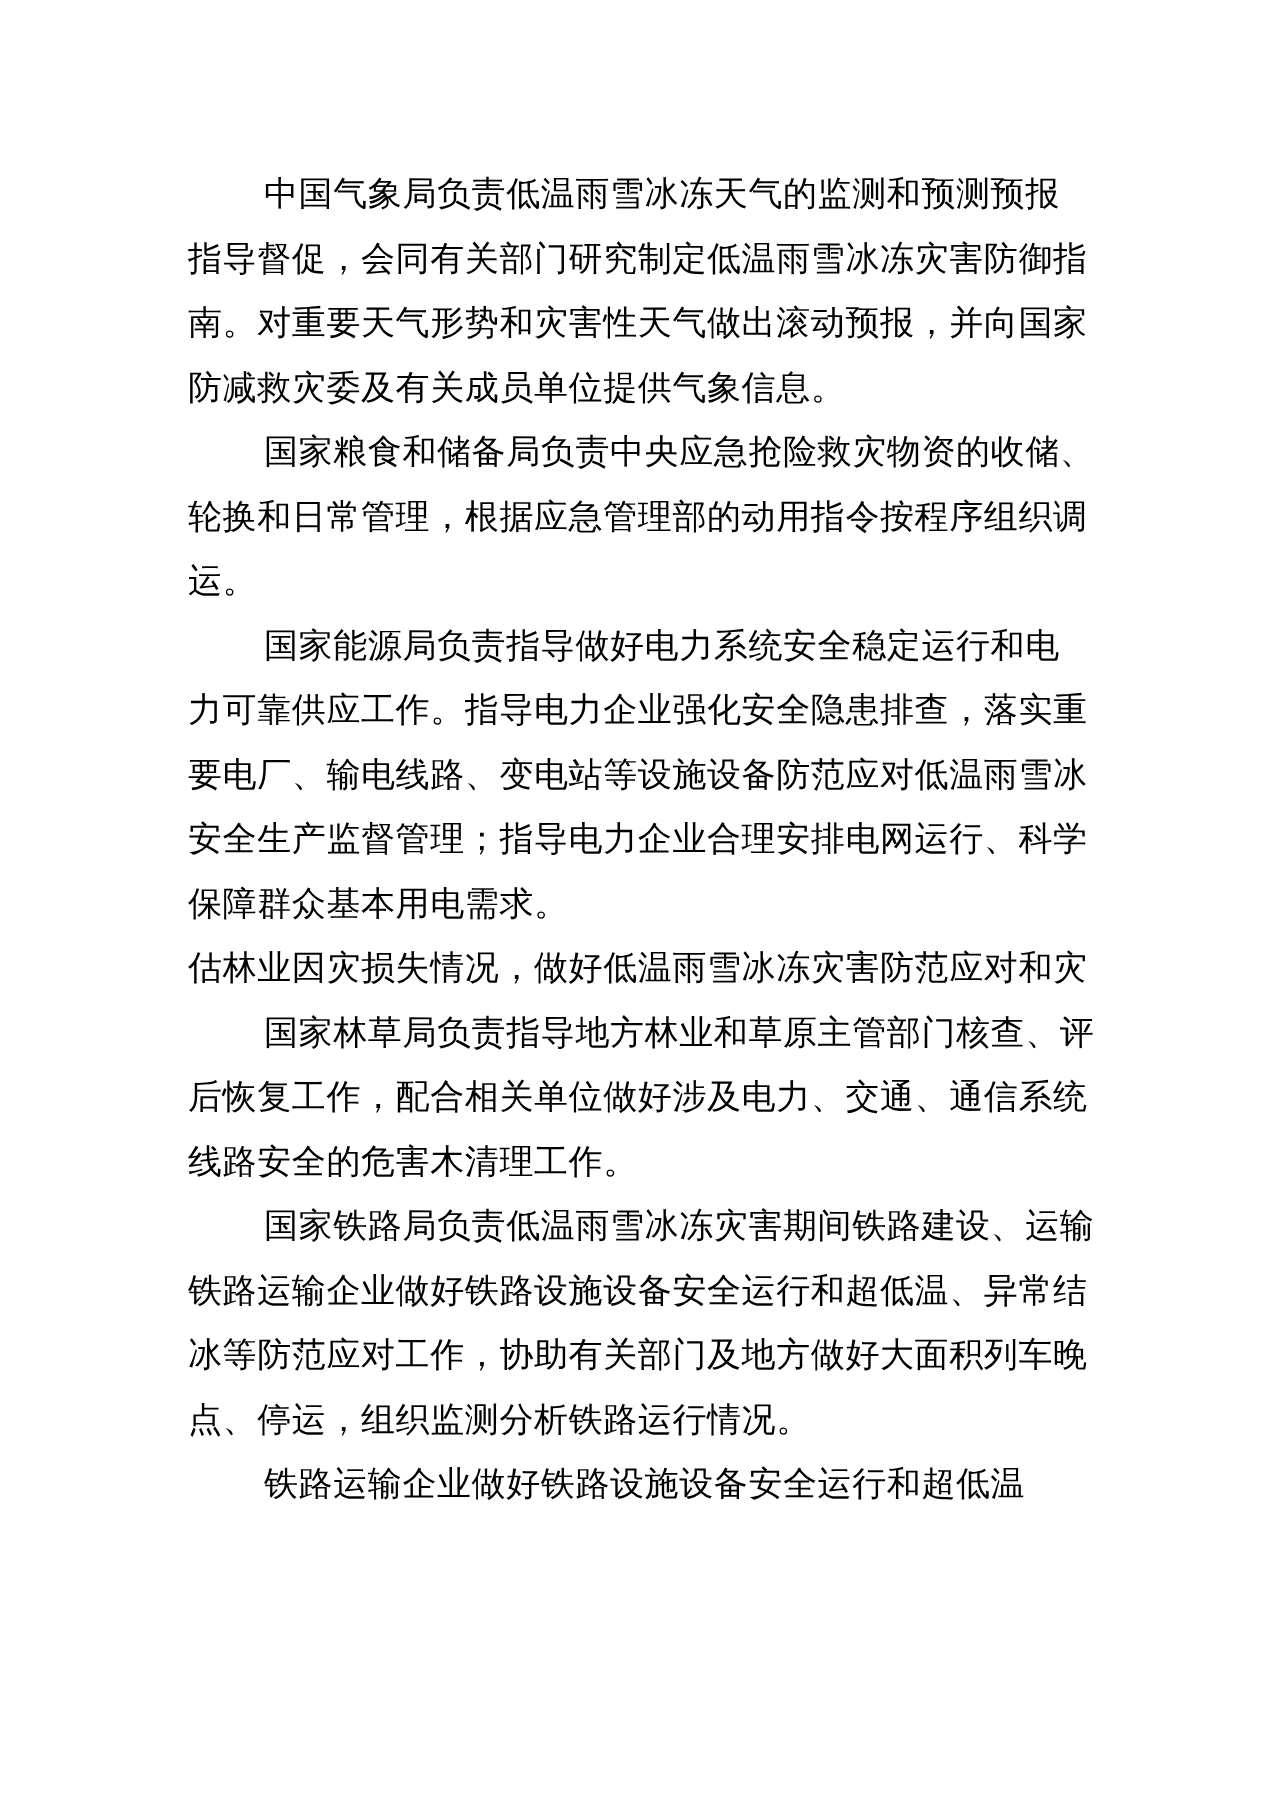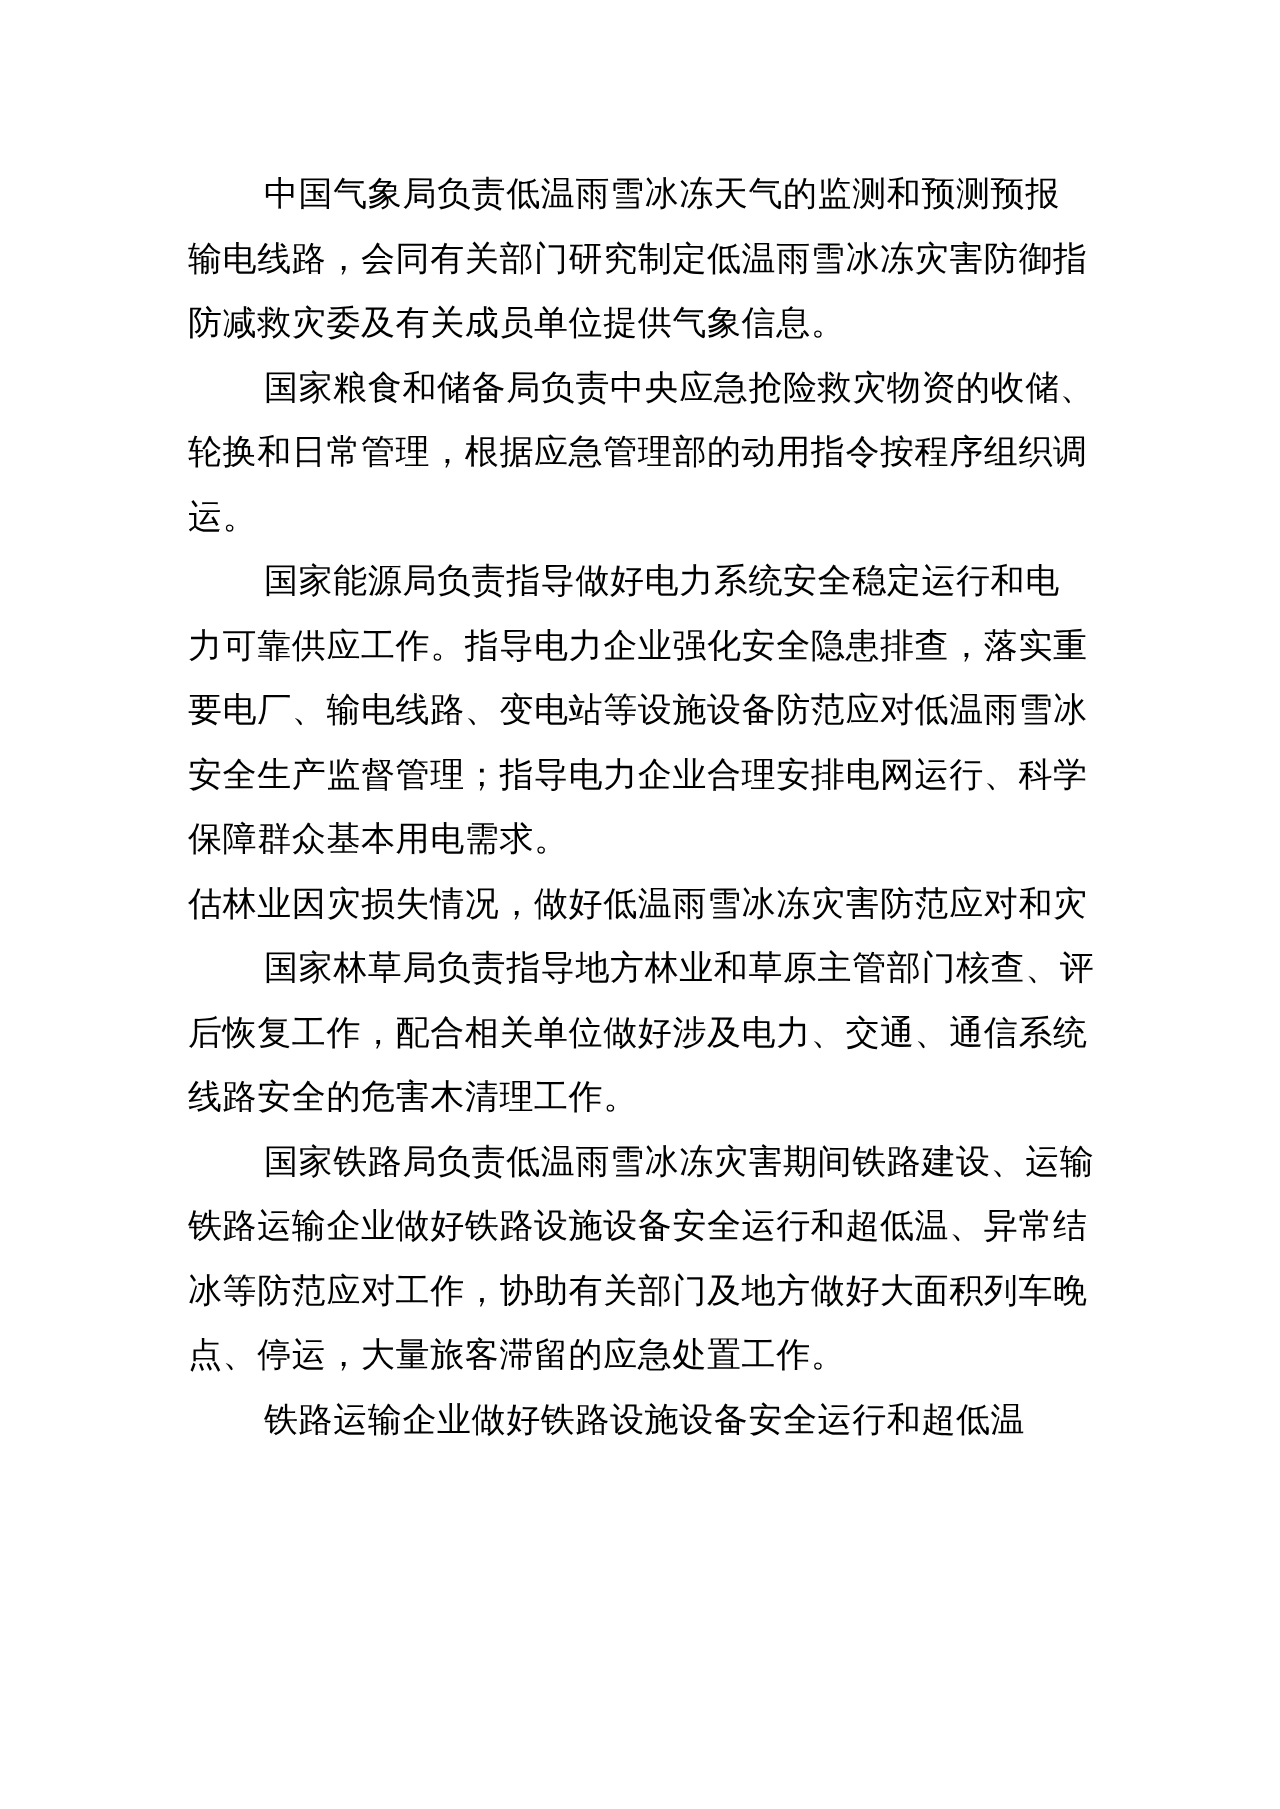--- a/index.html
+++ b/index.html
@@ -52,36 +52,37 @@
     color: #000000;
   }
 </style>
 </head>
 <body>
 
 <div class="page">
 
   <div class="text-block">
     <div class="line indent">中国气象局负责低温雨雪冰冻天气的监测和预测预报</div>
-    <div class="line">输电线路，会同有关部门研究制定低温雨雪冰冻灾害防御指</div>
+    <div class="line">指导督促，会同有关部门研究制定低温雨雪冰冻灾害防御指</div>
+    <div class="line">南。对重要天气形势和灾害性天气做出滚动预报，并向国家</div>
     <div class="line">防减救灾委及有关成员单位提供气象信息。</div>
     <div class="line indent">国家粮食和储备局负责中央应急抢险救灾物资的收储、</div>
     <div class="line">轮换和日常管理，根据应急管理部的动用指令按程序组织调</div>
     <div class="line">运。</div>
     <div class="line indent">国家能源局负责指导做好电力系统安全稳定运行和电</div>
     <div class="line">力可靠供应工作。指导电力企业强化安全隐患排查，落实重</div>
     <div class="line">要电厂、输电线路、变电站等设施设备防范应对低温雨雪冰</div>
     <div class="line">安全生产监督管理；指导电力企业合理安排电网运行、科学</div>
     <div class="line">保障群众基本用电需求。</div>
     <div class="line">估林业因灾损失情况，做好低温雨雪冰冻灾害防范应对和灾</div>
     <div class="line indent">国家林草局负责指导地方林业和草原主管部门核查、评</div>
     <div class="line">后恢复工作，配合相关单位做好涉及电力、交通、通信系统</div>
     <div class="line">线路安全的危害木清理工作。</div>
     <div class="line indent">国家铁路局负责低温雨雪冰冻灾害期间铁路建设、运输</div>
     <div class="line">铁路运输企业做好铁路设施设备安全运行和超低温、异常结</div>
     <div class="line">冰等防范应对工作，协助有关部门及地方做好大面积列车晚</div>
-    <div class="line">点、停运，大量旅客滞留的应急处置工作。</div>
+    <div class="line">点、停运，组织监测分析铁路运行情况。</div>
     <div class="line indent">铁路运输企业做好铁路设施设备安全运行和超低温</div>
   </div>
 
   <div class="footer">- 9 -</div>
 
 </div>
 
 </body></html>

